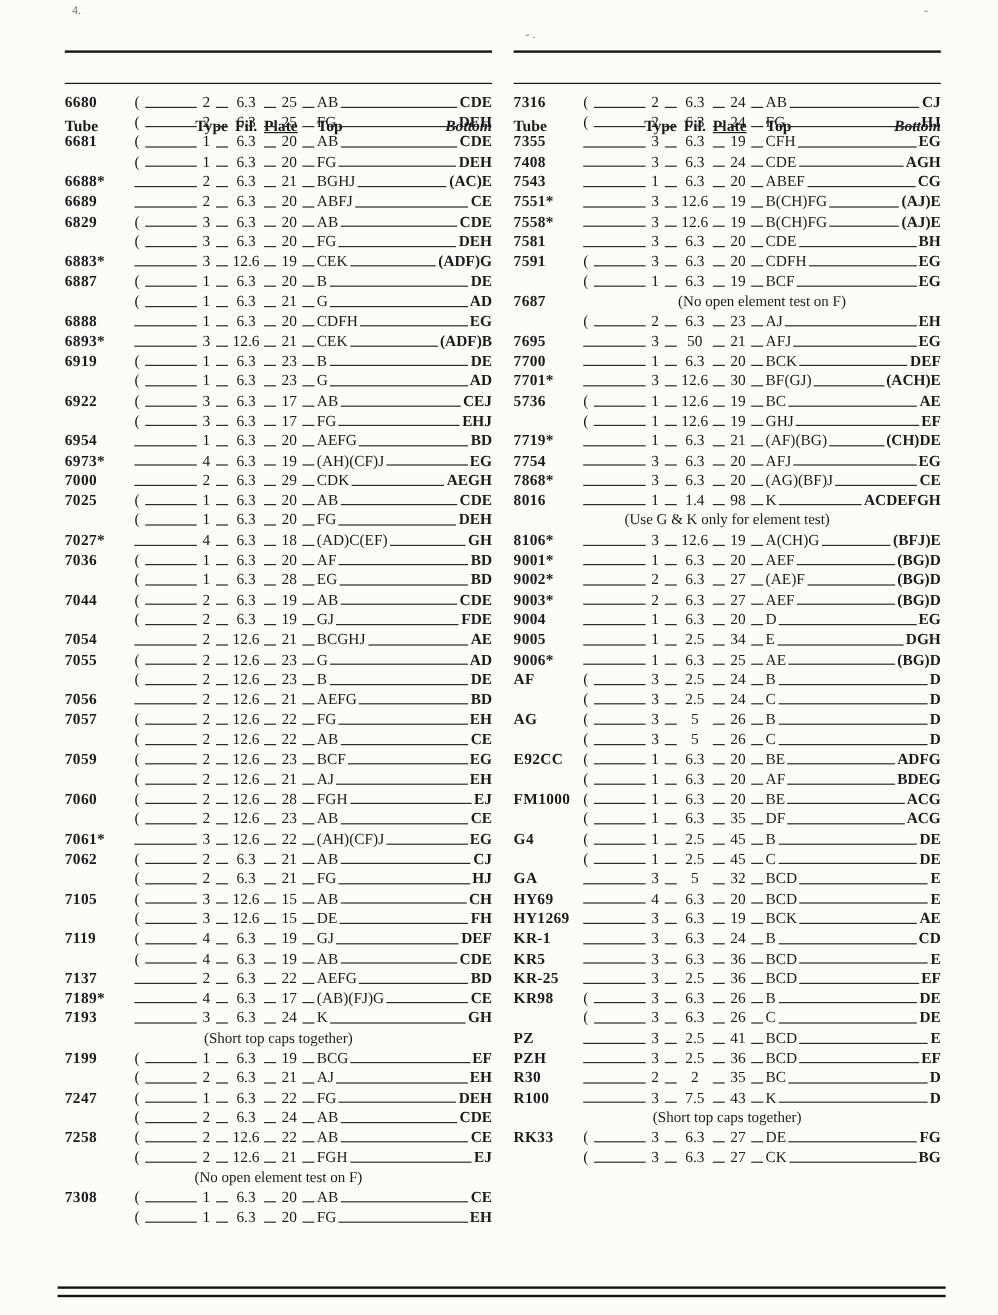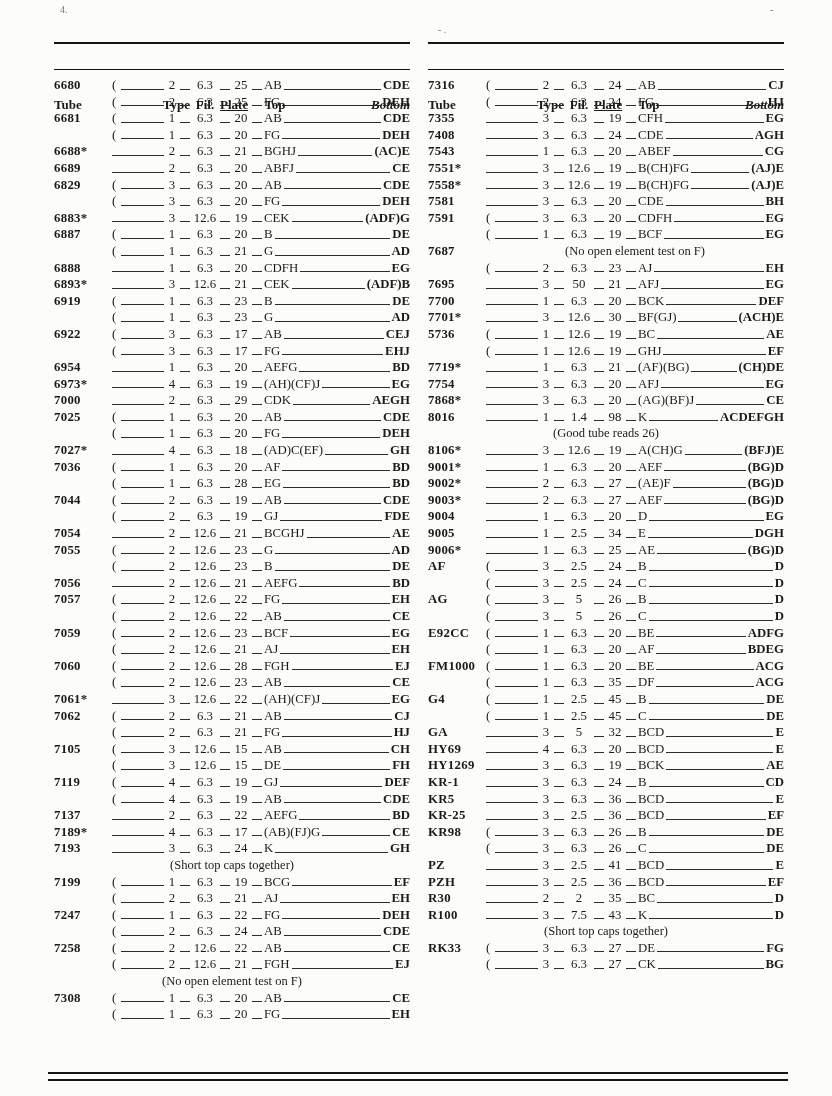--- a/index.html
+++ b/index.html
@@ -1108,21 +1108,21 @@
         <span class="ld ld-s"></span>
         <span class="v-fil">1.4</span>
         <span class="ld ld-s"></span>
         <span class="v-plate">98</span>
         <span class="ld ld-s"></span>
         <span class="v-top">K</span>
         <span class="ld ld-g"></span>
         <span class="v-bottom">ACDEFGH</span>
       </div>
       <div class="row note-row">
-        <span class="c-fullnote">(Good tube reads 26)</span>
+        <span class="c-fullnote">(Use G &amp; K only for element test)</span>
       </div>
       <div class="row">
         <span class="c-tube">8106*</span>
         <span class="ld ld0"></span>
         <span class="v-type">3</span>
         <span class="ld ld-s"></span>
         <span class="v-fil">12.6</span>
         <span class="ld ld-s"></span>
         <span class="v-plate">19</span>
         <span class="ld ld-s"></span>

